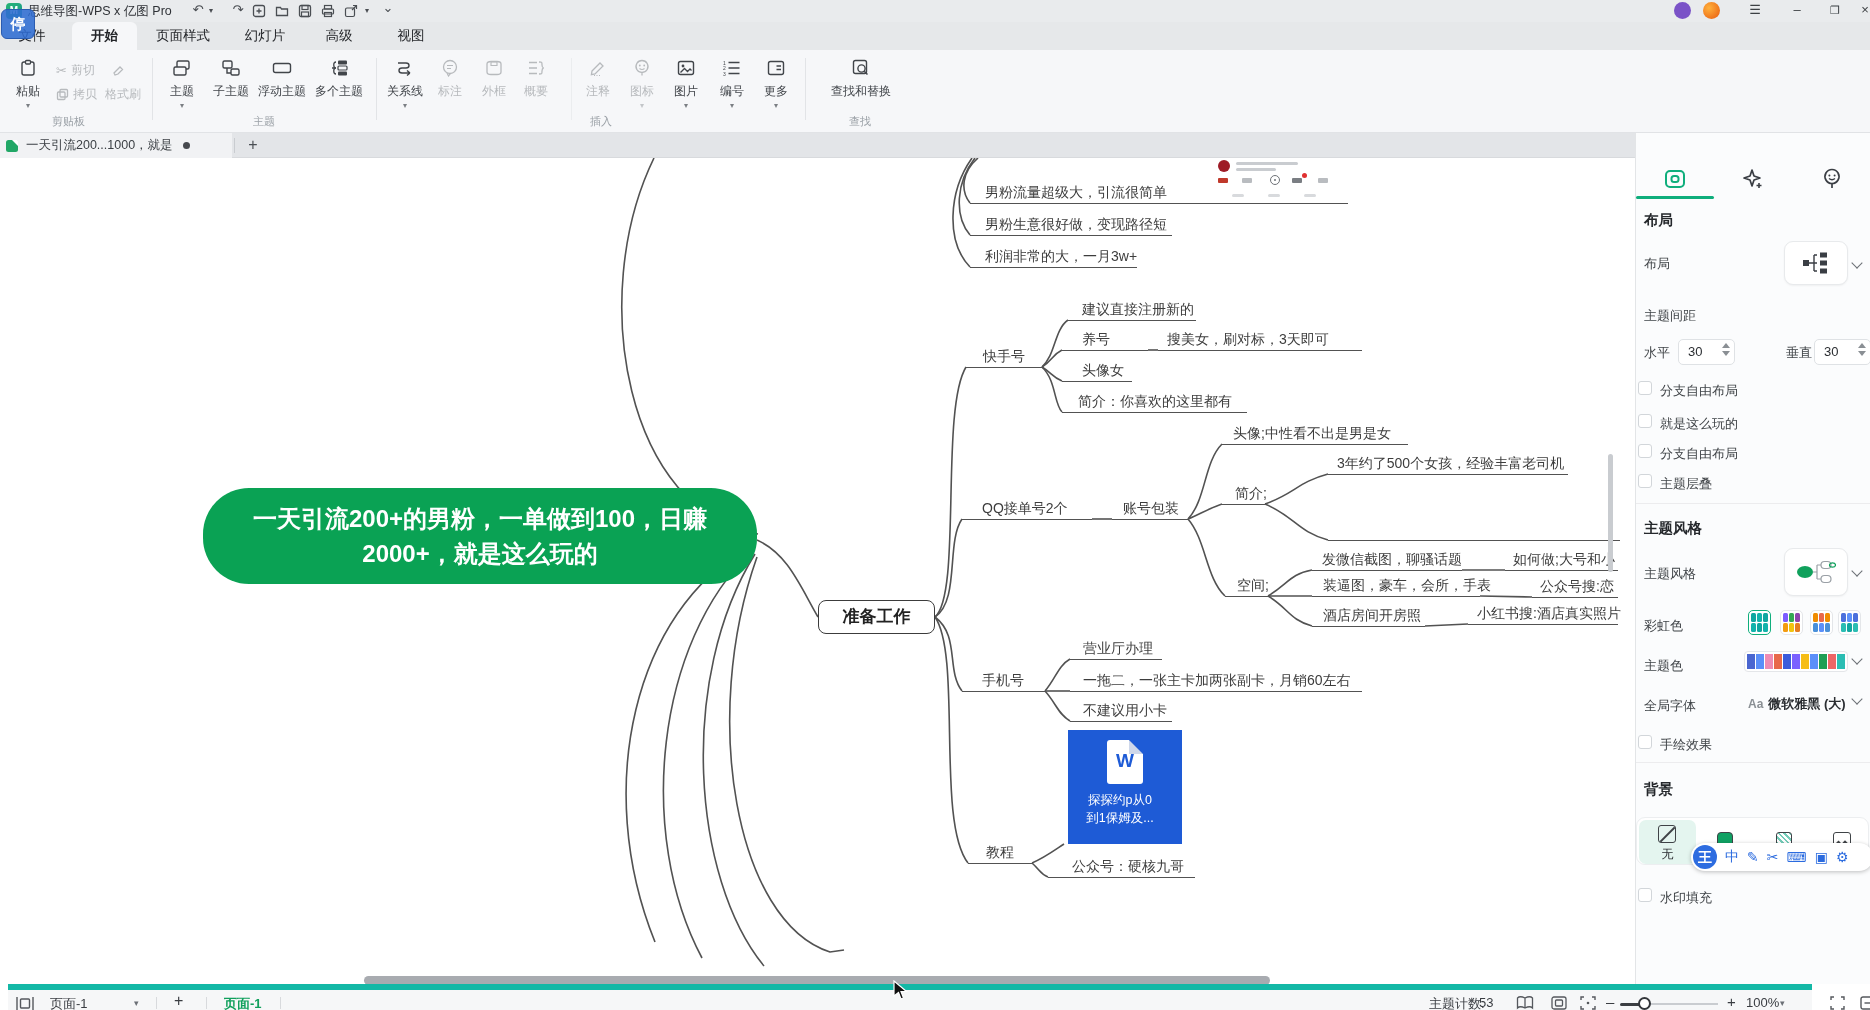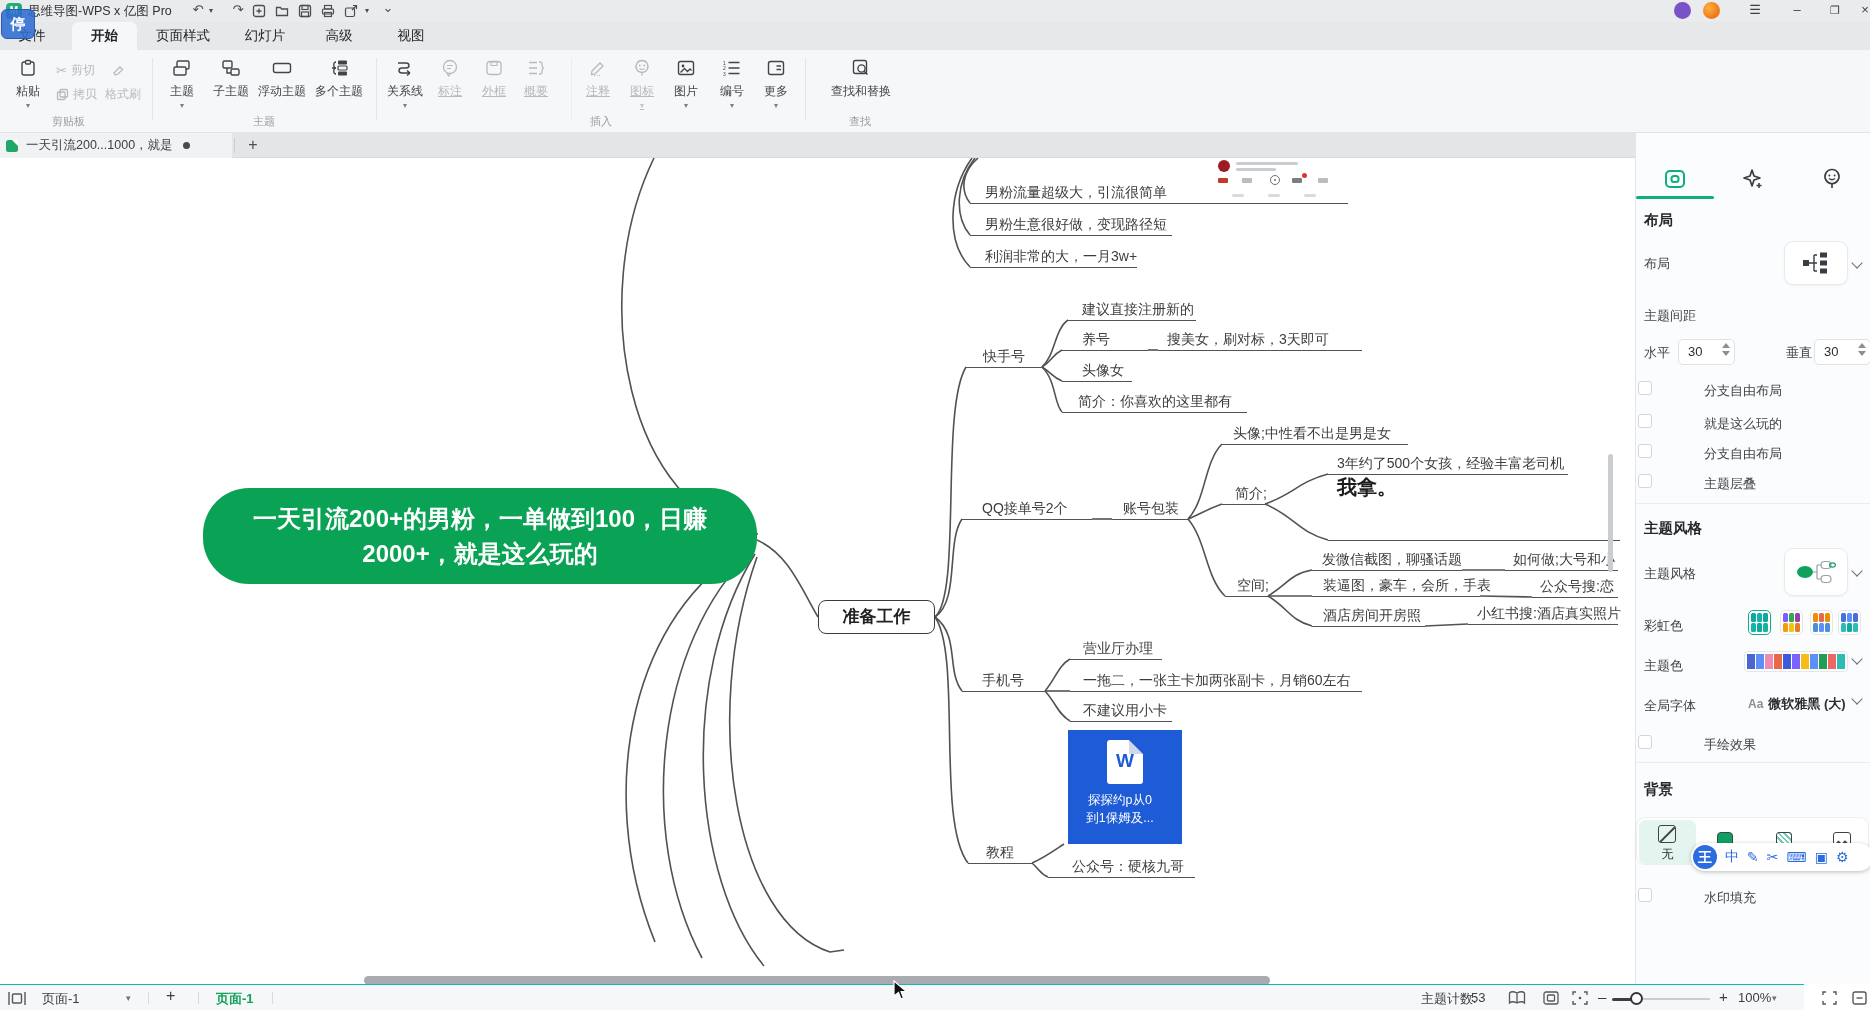--- a/index.html
+++ b/index.html
@@ -15,21 +15,21 @@
   #stopbadge{position:absolute;left:1px;top:9px;width:34px;height:30px;background:rgba(47,108,210,.88);border:1px solid #2b5cb0;border-radius:6px;color:#fff;font-weight:bold;font-size:15px;text-align:center;line-height:28px;z-index:60;}
   #applogo{position:absolute;left:6px;top:3px;width:16px;height:16px;border-radius:4px;background:linear-gradient(135deg,#27b473,#1d9a8f);color:#fff;font-size:10px;font-weight:bold;text-align:center;line-height:16px;}
   
   #menubar{position:absolute;left:0;top:22px;width:1870px;height:28px;background:#e6e8ea;}
   .menu-item{position:absolute;top:0;height:28px;line-height:28px;font-size:13.5px;color:#24262a;text-align:center;}
   .menu-item.active{background:#f6f7f9;border-radius:6px 6px 0 0;font-weight:bold;}
   
   #ribbon{position:absolute;left:0;top:50px;width:1870px;height:83px;background:#f6f7f9;border-bottom:1px solid #e1e3e6;}
   .rsep{position:absolute;top:8px;width:1px;height:62px;background:#e2e4e7;}
   .rbtn{position:absolute;top:6px;text-align:center;color:#41454a;}
-  .rbtn.dis{color:#b7babd;text-decoration:underline;}
+  .rbtn.dis{color:#b7babd;}
   .rbtn .ric{height:24px;display:flex;align-items:center;justify-content:center;}
   .rbtn .rlb{font-size:12px;margin-top:3px;white-space:nowrap;}
   .rcaret{font-size:8px;color:#7b7f84;margin-top:1px;}
   .rbtn.dis .rcaret{color:#c3c6c9;}
   .glabel{position:absolute;top:64px;font-size:11px;color:#9aa0a6;white-space:nowrap;}
   .minirow{position:absolute;font-size:12px;color:#b7babd;white-space:nowrap;display:flex;align-items:center;gap:4px;}
   
   #doctabs{position:absolute;left:0;top:133px;width:1870px;height:25px;background:#e3e5e8;border-bottom:1px solid #d8dadd;}
   #doctab{position:absolute;left:0;top:0;width:232px;height:25px;background:#f1f2f4;display:flex;align-items:center;}
   .tabico{width:12px;height:12px;border-radius:2.5px;background:#21a766;margin:0 8px 0 6px;position:relative;}
@@ -79,21 +79,21 @@
   .plabel{position:absolute;font-size:13px;color:#3f4347;white-space:nowrap;}
   .pdivider{position:absolute;left:0;width:235px;height:1px;background:#ececee;}
   .ddbox{position:absolute;width:64px;height:44px;background:#fff;border:1px solid #e8eaec;border-radius:9px;box-shadow:0 1px 2px rgba(0,0,0,.05);display:flex;align-items:center;justify-content:center;}
   .chev{position:absolute;width:8px;height:8px;border-right:1.6px solid #6b7076;border-bottom:1.6px solid #6b7076;transform:rotate(45deg);}
   .stepper{position:absolute;width:57px;height:26px;border:1px solid #dfe2e5;border-radius:5px;background:#fff;font-size:13px;color:#2b2e32;}
   .stepper .val{position:absolute;left:9px;top:4px;}
   .steparrows{position:absolute;right:4px;top:3px;display:flex;flex-direction:column;gap:3px;}
   .ua{width:0;height:0;border-left:4px solid transparent;border-right:4px solid transparent;border-bottom:5px solid #8a8f94;}
   .da{width:0;height:0;border-left:4px solid transparent;border-right:4px solid transparent;border-top:5px solid #8a8f94;}
   .cb{position:absolute;width:14px;height:14px;border:1.5px solid #d2d6da;border-radius:3px;background:#fff;}
-  .cblabel{position:absolute;font-size:13px;color:#3f4347;white-space:nowrap;margin-left:44px;}
+  .cblabel{position:absolute;font-size:13px;color:#3f4347;white-space:nowrap;}
   .rainbow{position:absolute;width:23px;height:25px;border-radius:5px;padding:2px;display:grid;grid-template-columns:1fr 1fr 1fr;grid-template-rows:1fr 1fr;gap:1.5px;background:#fff;border:1px solid #e4e6e9;}
   .rainbow.sel{border:1.6px solid #0fae7c;box-shadow:0 0 0 1.5px #fff inset;}
   .rainbow span{border-radius:1.5px;}
   #swatchstrip{position:absolute;display:flex;gap:1.5px;padding:2px;background:#fff;border:1px solid #e4e6e9;border-radius:4px;}
   #swatchstrip span{width:7.5px;height:15px;}
   .fontrow{position:absolute;font-size:13px;color:#2b2e32;white-space:nowrap;font-weight:bold;}
   .fontrow .aa{color:#8a8f94;font-size:12px;margin-right:5px;}
   #bgtiles{position:absolute;left:0px;top:684px;width:233px;height:48px;background:#fff;border:1px solid #eceef0;border-radius:9px;}
   #bgtile-none{position:absolute;left:2px;top:2px;width:57px;height:44px;background:#e4f5ef;border-radius:7px;text-align:center;}
   .bgnone-ic{position:absolute;left:19px;top:5px;width:18px;height:18px;border:1.6px solid #3f4347;border-radius:3px;overflow:hidden;}
@@ -101,21 +101,21 @@
   .bgnone-lb{position:absolute;left:0;top:26px;width:57px;font-size:12px;color:#2b2e32;}
   .bgsolid{position:absolute;width:16px;height:16px;border-radius:4px;background:#0fa163;border:1.6px solid #3f4347;}
   .bgpattern{position:absolute;width:16px;height:16px;border-radius:3px;border:1.6px solid #3f4347;background:repeating-linear-gradient(45deg,#ffffff 0 2px,#74cdb9 2px 4px);}
   .bgimage{position:absolute;width:18px;height:16px;border:1.6px solid #3f4347;border-radius:3px;overflow:hidden;}
   .bgimage:after{content:"";position:absolute;left:1px;bottom:-2px;width:7px;height:7px;background:#3f4347;transform:rotate(45deg);}
   .bgimage:before{content:"";position:absolute;right:1px;bottom:-3px;width:8px;height:8px;background:#3f4347;transform:rotate(45deg);}
   #imebar{position:absolute;left:55px;top:710px;width:182px;height:28px;background:#fff;border-radius:14px;box-shadow:0 1px 4px rgba(0,0,0,.25);display:flex;align-items:center;gap:8px;padding-left:2px;z-index:20;}
   #imelogo{width:24px;height:24px;border-radius:50%;background:#2d6ce0;color:#fff;font-size:14px;font-weight:bold;text-align:center;line-height:24px;}
   .imeic{color:#2b6bdf;font-size:14px;}
   
-  #statusbar{position:absolute;left:0;top:984px;width:1804px;height:26px;background:#f6f7f8;border-top:1px solid #14b8a6;font-size:13px;color:#3a3d42;}
+  #statusbar{position:absolute;left:8px;top:984px;width:1804px;height:26px;background:#f6f7f8;border-top:6px solid #14b8a6;font-size:13px;color:#3a3d42;}
   .sitem{position:absolute;top:5px;white-space:nowrap;}
   .ssep{position:absolute;top:7px;width:1px;height:12px;background:#d8dadd;}
   .sic{position:absolute;}
   .green{color:#10a05c;font-weight:bold;}
   .sldtrack{position:absolute;top:13px;height:2px;background:#c9ccd0;}
   .sldfill{position:absolute;top:12.5px;height:3px;background:#3b3e42;border-radius:2px;}
   .sldknob{position:absolute;top:7px;width:13px;height:13px;border-radius:50%;background:#fff;border:2.5px solid #33363a;}
   .mini-caret{font-size:9px;color:#6b7076;}
 </style>
 </head>
@@ -434,21 +434,20 @@
     <div class="mnode" style="left:1082px;top:173px">养号</div>
     <div class="mnode" style="left:1167px;top:173px">搜美女，刷对标，3天即可</div>
     <div class="mnode" style="left:1082px;top:204px">头像女</div>
     <div class="mnode" style="left:1078px;top:235px">简介：你喜欢的这里都有</div>
     <div class="mnode" style="left:982px;top:342px">QQ接单号2个</div>
     <div class="mnode" style="left:1123px;top:342px">账号包装</div>
     <div class="mnode" style="left:1233px;top:267px">头像;中性看不出是男是女</div>
     <div class="mnode" style="left:1235px;top:327px">简介;</div>
     <div class="mnode" style="left:1337px;top:297px">3年约了500个女孩，经验丰富老司机</div>
     <div id="compose">
-      <div class="l2">我拿。</div>
     </div>
     <div class="mnode" style="left:1322px;top:393px">发微信截图，聊骚话题</div>
     <div class="mnode" style="left:1513px;top:393px">如何做;大号和小</div>
     <div class="mnode" style="left:1237px;top:419px">空间;</div>
     <div class="mnode" style="left:1323px;top:419px">装逼图，豪车，会所，手表</div>
     <div class="mnode" style="left:1540px;top:420px">公众号搜:恋</div>
     <div class="mnode" style="left:1323px;top:449px">酒店房间开房照</div>
     <div class="mnode" style="left:1477px;top:447px">小红书搜:酒店真实照片</div>
     <div class="mnode" style="left:982px;top:514px">手机号</div>
     <div class="mnode" style="left:1083px;top:482px">营业厅办理</div>

